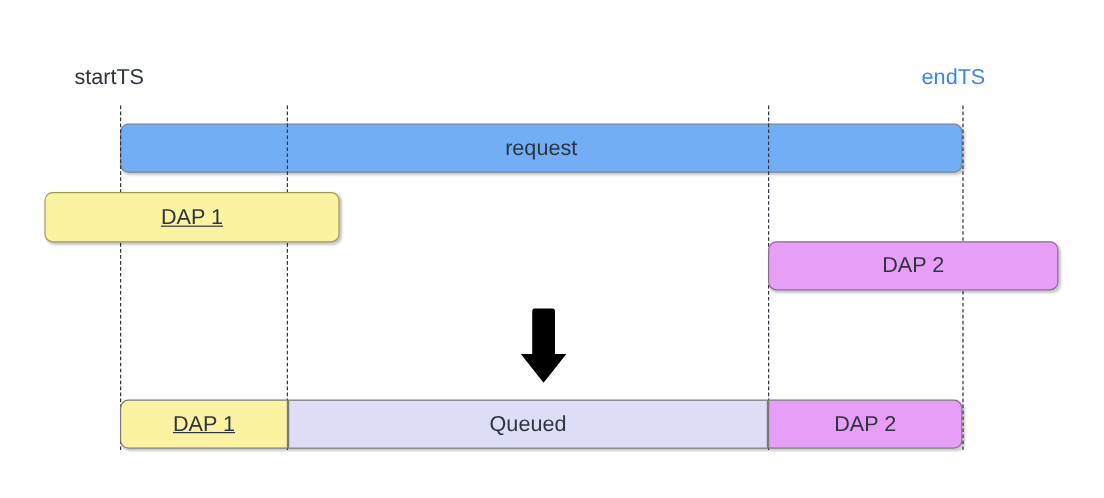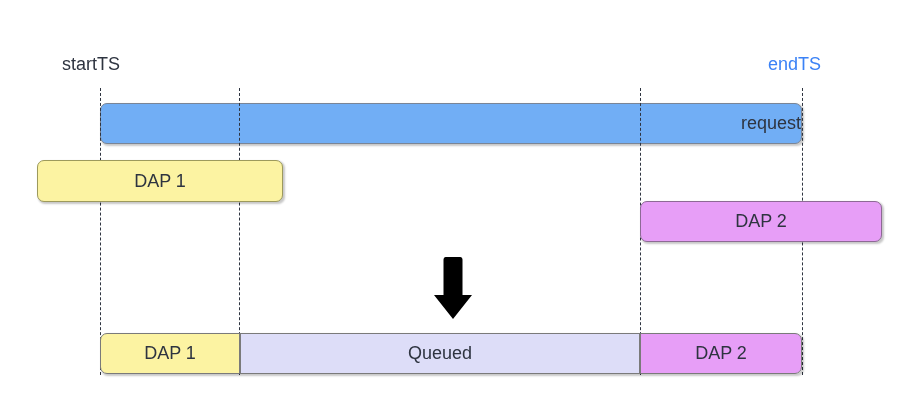--- a/index.html
+++ b/index.html
@@ -53,22 +53,22 @@
     position: relative;
     z-index: 4;
     pointer-events: none;
   }
 
   
   #request-bar {
     z-index: 0;
   }
 
-  .bar-yellow  { background: #FCF3A2; border-color: #9d9a5c; }
-  .bar-blue    { background: #71AEF5; border-color: #7a8596; justify-content: flex-end; }
+  .bar-yellow  { background: #FCF3A2; border-color: #9d9a5c; text-decoration: underline; }
+  .bar-blue    { background: #71AEF5; border-color: #7a8596; }
   .bar-magenta { background: #E79EF7; border-color: #8d6a95; }
   .bar-lav     { background: #DDDDF8; border-color: #8a8aa8; }
 
   
   #stacked-bar {
     position: absolute;
     display: flex;
     z-index: 3;
     box-shadow: 1.5px 1.5px 2px rgba(0,0,0,0.22);
     border-radius: 7px;

